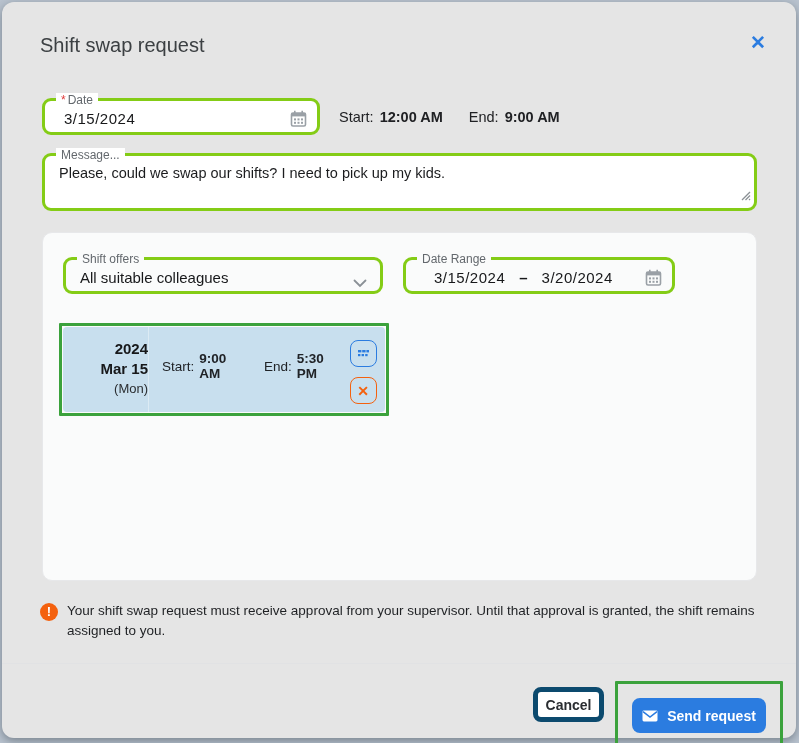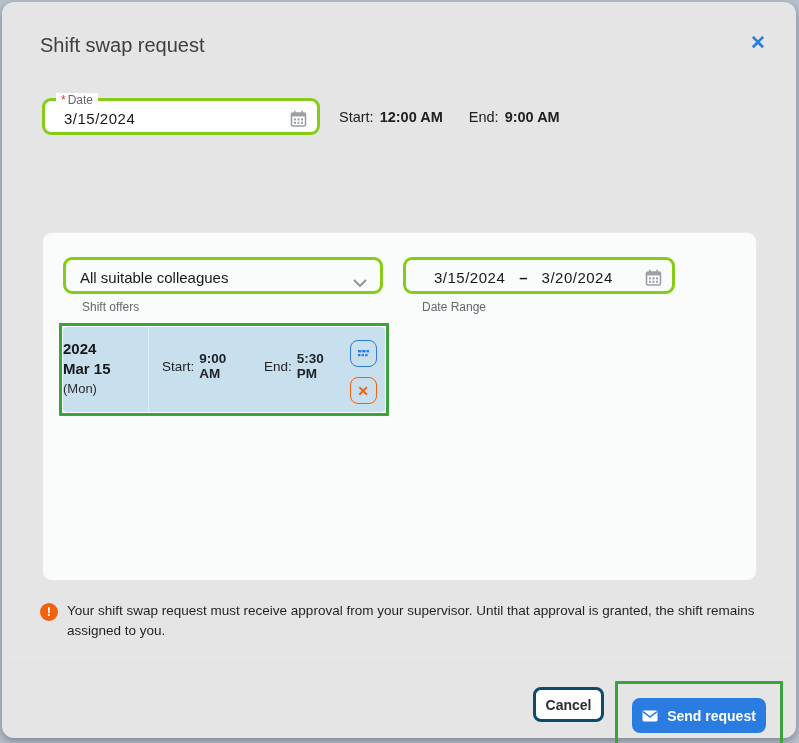--- a/index.html
+++ b/index.html
@@ -54,21 +54,21 @@
     font-family:"Liberation Sans", sans-serif; font-size:14.5px; color:#1b1c1e;
     padding:9px 14px; border-radius:9px;
   }
   .resize-handle { position:absolute; right:3px; bottom:3px; }
 
   .panel {
     position:absolute; left:40px; top:230px; width:715px; height:349px;
     background:#fafbfb; border:1px solid #e7e8ea; border-radius:10px;
   }
   .panel .field { background:#fafbfb; }
-  .panel .field .flabel { background:#fafbfb;margin-top:48px; }
+  .panel .field .flabel { background:#fafbfb; }
 
   .select-field { left:20px; top:24px; width:320px; height:37px; }
   .select-field .fvalue { position:absolute; left:14px; top:9px; letter-spacing:0; }
   .chevron { position:absolute; right:13px; top:14px; }
 
   .range-field { left:360px; top:24px; width:272px; height:37px; }
   .range-inner {
     position:absolute; left:28px; top:9px; display:flex; gap:14px; align-items:center;
   }
   .range-sep { font-weight:700; font-size:15px; color:#17181a; }
@@ -76,21 +76,21 @@
   .green-box {
     border:3px solid #3ba23c; display:inline-block; padding:1px; border-radius:1px;
   }
   .card-box { position:absolute; left:16px; top:90px; }
 
   .shift-card {
     width:322px; height:85px; background:#c8dfee; border-radius:4px;
     display:flex;
   }
   .card-date-col {
-    width:86px; text-align:left; padding-top:12px;
+    width:86px; text-align:right; padding-top:12px;
     border-right:1px solid #dcebf4;
   }
   .card-date-col .l1, .card-date-col .l2 { font-weight:700; font-size:15px; line-height:20px; color:#17181a; }
   .card-date-col .l3 { font-size:13px; line-height:19px; color:#2a2d30; }
   .card-main-col { flex:1; padding:11px 0 0 13px; }
   .card-row1 { display:flex; align-items:center; gap:10px; }
   .avatar {
     width:27px; height:27px; border-radius:50%; background:#e2f3df;
     display:flex; align-items:center; justify-content:center;
     font-size:11px; font-weight:700; color:#33383c;
@@ -116,21 +116,21 @@
     color:#fff; font-weight:700; font-size:13px; text-align:center; line-height:18px;
     margin-top:2px;
   }
   .warning-text { width:697px; font-size:13.5px; line-height:20px; color:#1f2124; }
 
   .footer-divider {
     position:absolute; left:0; right:0; top:661px; height:1px; background:#e1e2e4;
   }
   .cancel-btn {
     position:absolute; left:531px; top:685px; width:71px; height:35px;
-    background:#fff; border:3px solid #0c4a6e; border-radius:8px;
+    background:#fff; border:5px solid #0c4a6e; border-radius:8px;
     font-family:"Liberation Sans", sans-serif;
     font-size:14px; font-weight:700; color:#2a2d31; cursor:pointer;
   }
   .send-box { position:absolute; left:613px; top:679px; padding:14px; }
   .send-btn {
     width:134px; height:35px; background:#2b7ce0; border:none; border-radius:8px;
     display:flex; align-items:center; justify-content:center; gap:9px;
     font-family:"Liberation Sans", sans-serif;
     font-size:14px; font-weight:700; color:#ffffff; cursor:pointer;
   }
@@ -163,20 +163,31 @@
   </div>
 
   <div class="times-row">
     <span>Start:</span>
     <b>12:00 AM</b>
     <span class="times-gap"></span>
     <span>End:</span>
     <b>9:00 AM</b>
   </div>
 
+  <div class="field message-field">
+    <span class="flabel">Message...</span>
+    <textarea spellcheck="false" style="">Please, could we swap our shifts? I need to pick up my kids.</textarea>
+    <span class="resize-handle">
+      <svg width="11" height="11" viewBox="0 0 11 11">
+        <line x1="2" y1="10" x2="10" y2="2" stroke="#8a8f94" stroke-width="1.2"></line>
+        <line x1="5.5" y1="10" x2="10" y2="5.5" stroke="#8a8f94" stroke-width="1.2"></line>
+        <line x1="9" y1="10" x2="10" y2="9" stroke="#8a8f94" stroke-width="1.2"></line>
+      </svg>
+    </span>
+  </div>
 
   <div class="panel">
 
     <div class="field select-field">
       <span class="flabel">Shift offers</span>
       <span class="fvalue">All suitable colleagues</span>
       <span class="chevron">
         <svg width="14" height="9" viewBox="0 0 14 9">
             <polyline points="1.5,1.5 7,7 12.5,1.5" fill="none" stroke="#8a9096" stroke-width="1.8" stroke-linecap="round"></polyline>
           </svg>

